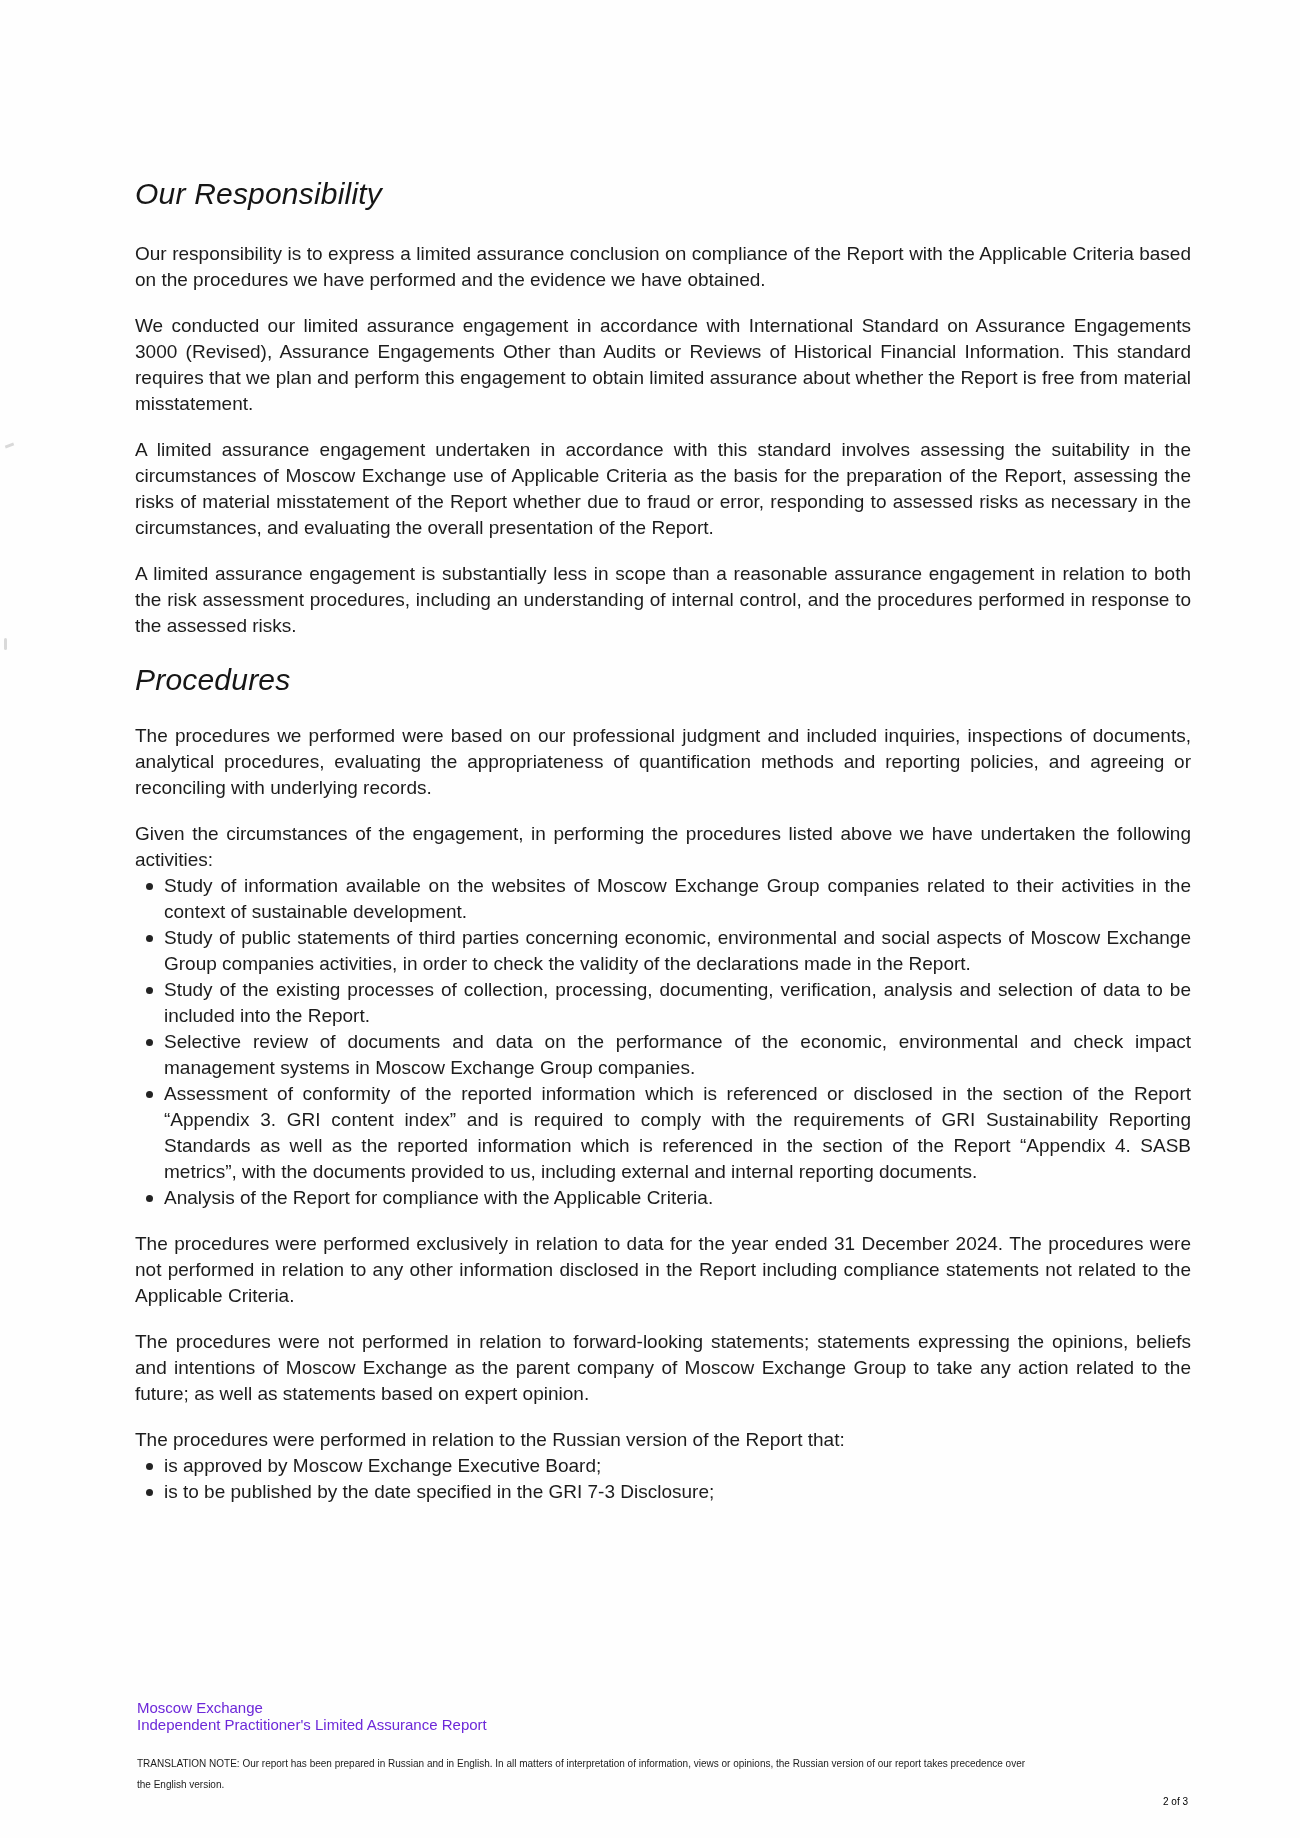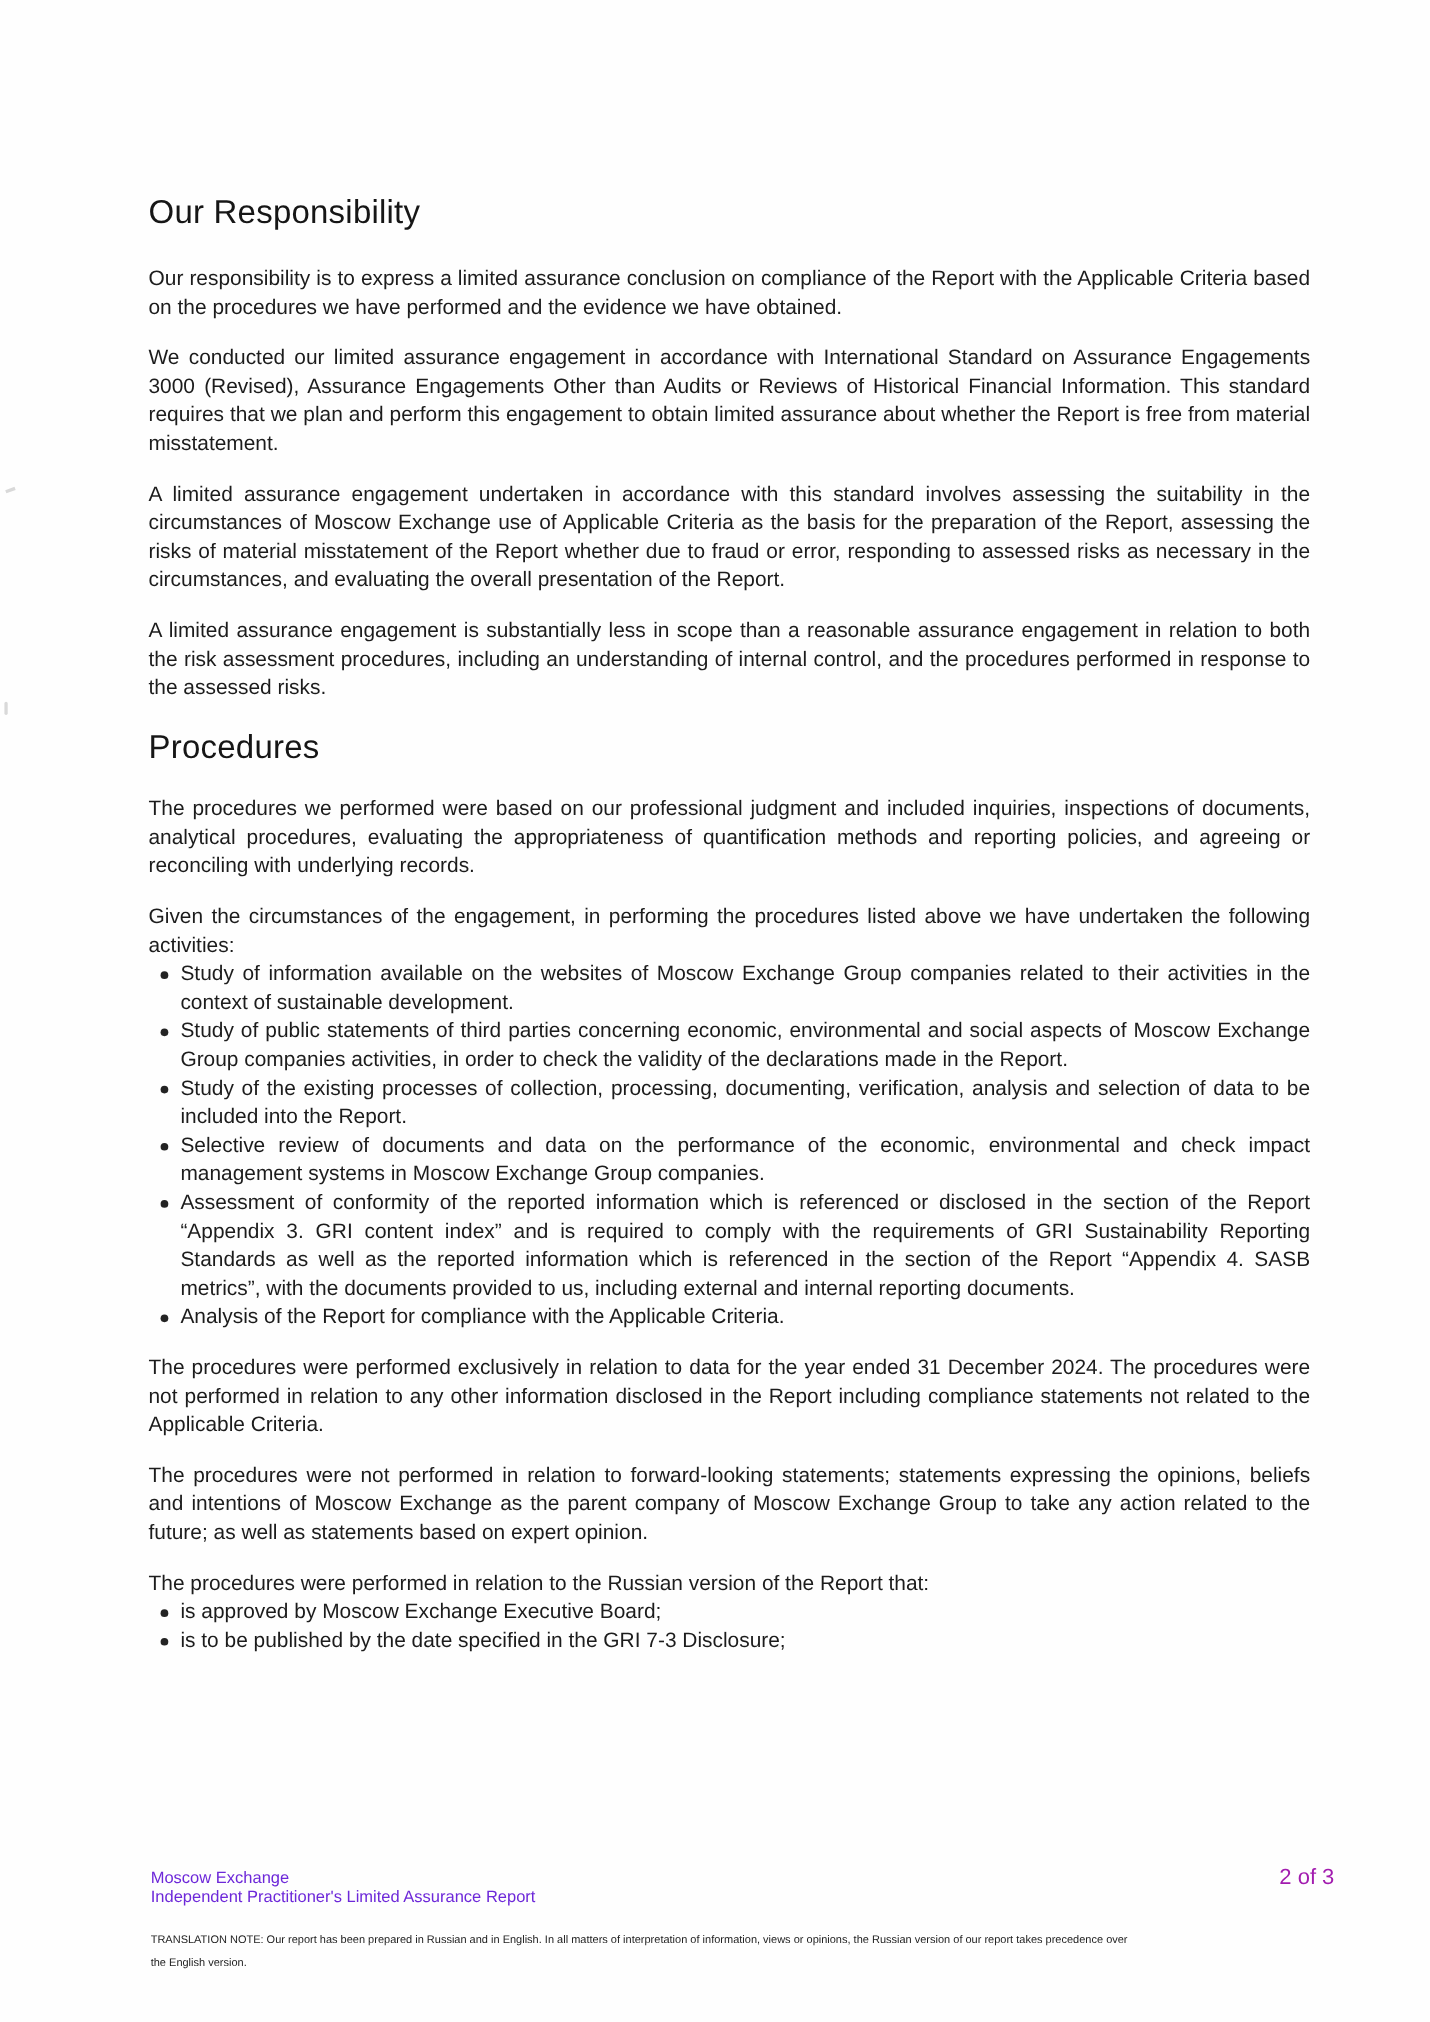--- a/index.html
+++ b/index.html
@@ -22,20 +22,21 @@
     top: 175px;
     width: 1056px;
   }
   .section-heading {
     font-size: 30px;
     line-height: 38px;
     font-weight: 400;
     letter-spacing: 0.2px;
     color: #161616;
     margin: 0 0 28px 0;
+    font-style: italic;
   }
   .section-heading.second {
     margin-top: 22px;
     margin-bottom: 24px;
   }
   .para {
     font-size: 19px;
     line-height: 26px;
     text-align: justify;
     margin: 0 0 20px 0;
@@ -81,23 +82,23 @@
     left: 137px;
     top: 1754px;
     width: 900px;
     font-size: 10px;
     line-height: 20.5px;
     color: #1c1c1c;
   }
   .page-number {
     position: absolute;
     left: 1163px;
-    top: 1696px;
-    font-size: 20px;
-    color: #a21caf;
+    top: 1796px;
+    font-size: 10px;
+    color: #000000;
   }
   .scan-artifact {
     position: absolute;
     background: #d9d9d9;
   }
   .artifact-1 { left: 5px; top: 444px; width: 9px; height: 3px; transform: rotate(-20deg); }
   .artifact-2 { left: 4px; top: 638px; width: 3px; height: 12px; border-radius: 2px; }
 </style>
 </head>
 <body>

